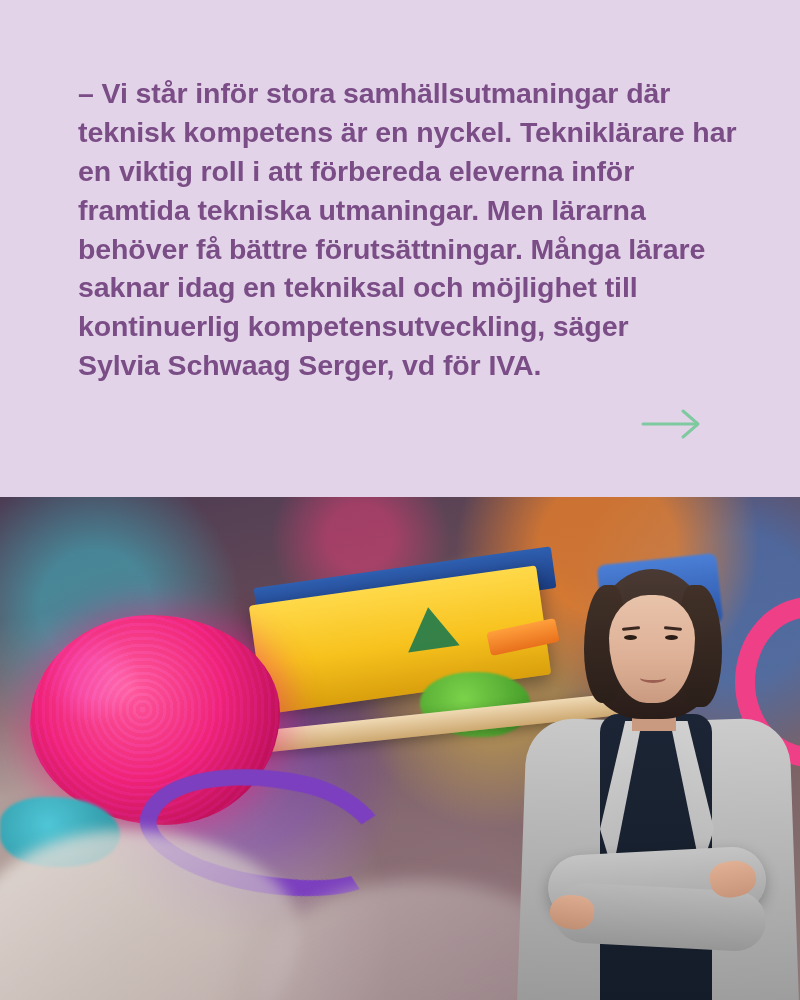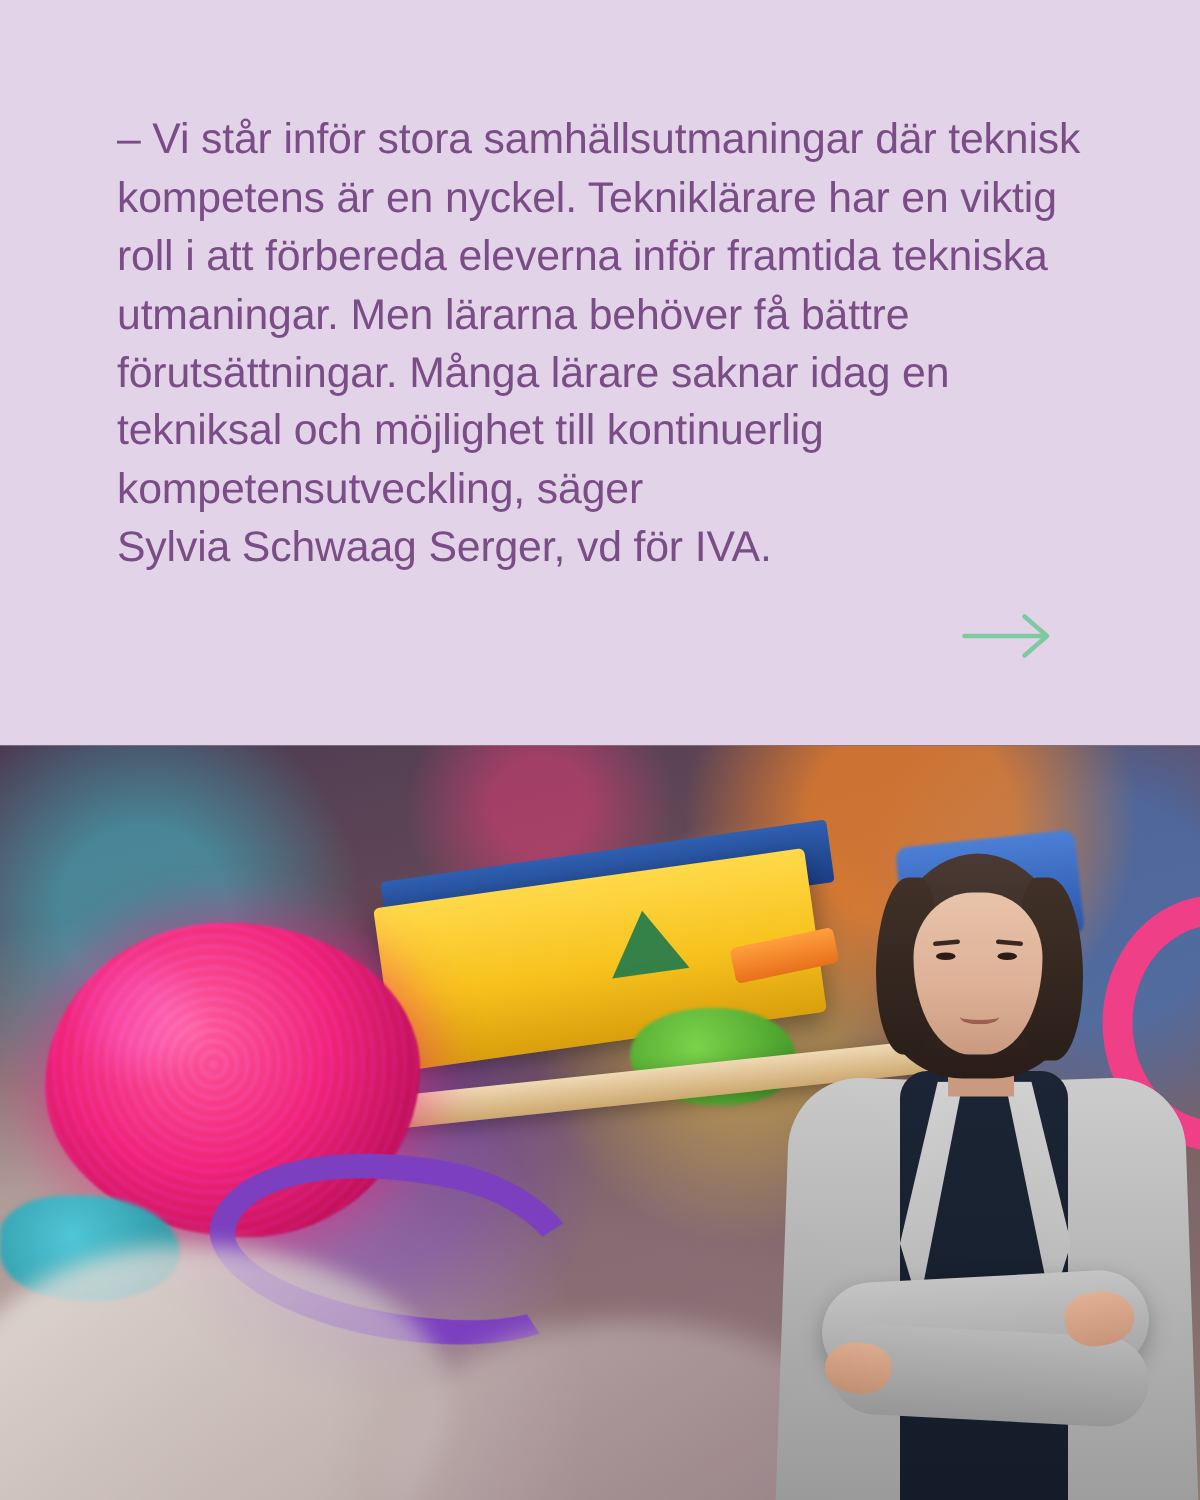--- a/index.html
+++ b/index.html
@@ -32,21 +32,21 @@
   .quote-text {
     position: absolute;
     left: 78px;
     top: 74px;
     width: 660px;
     color: #7a4d86;
     font-size: 28.5px;
     line-height: 1.365;
     letter-spacing: -0.1px;
     white-space: pre-line;
-    font-weight: 400;
+    font-weight: 700;
   }
   
   .arrow {
     position: absolute;
     left: 641px;
     top: 404px;
     width: 64px;
     height: 40px;
   }
   .arrow svg { display: block; }

